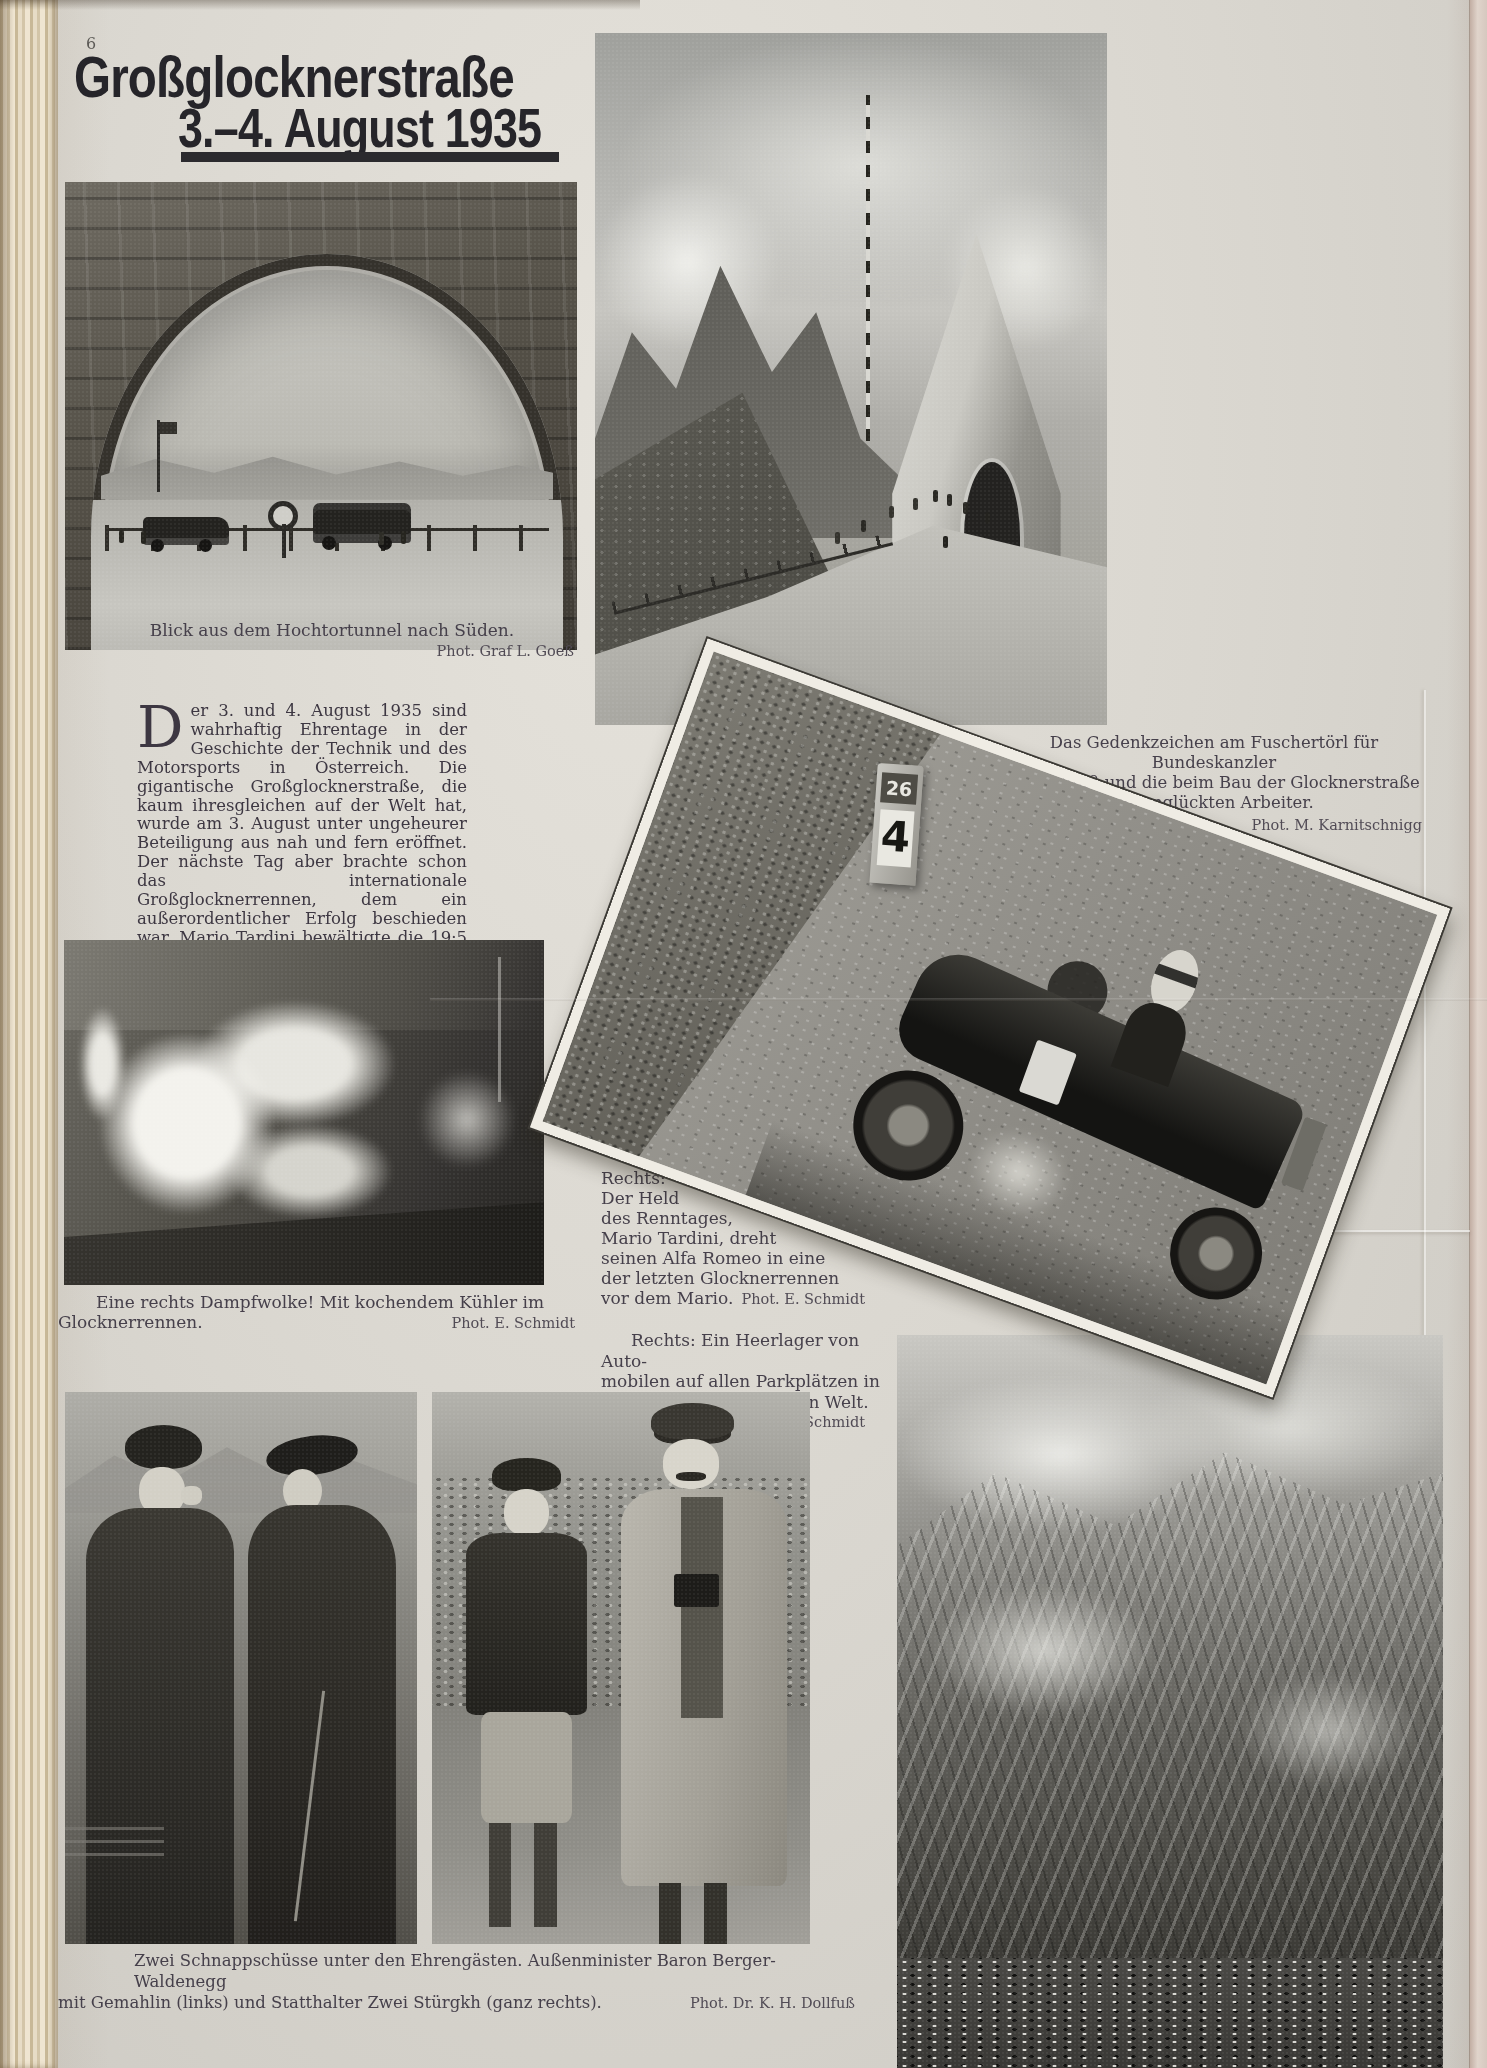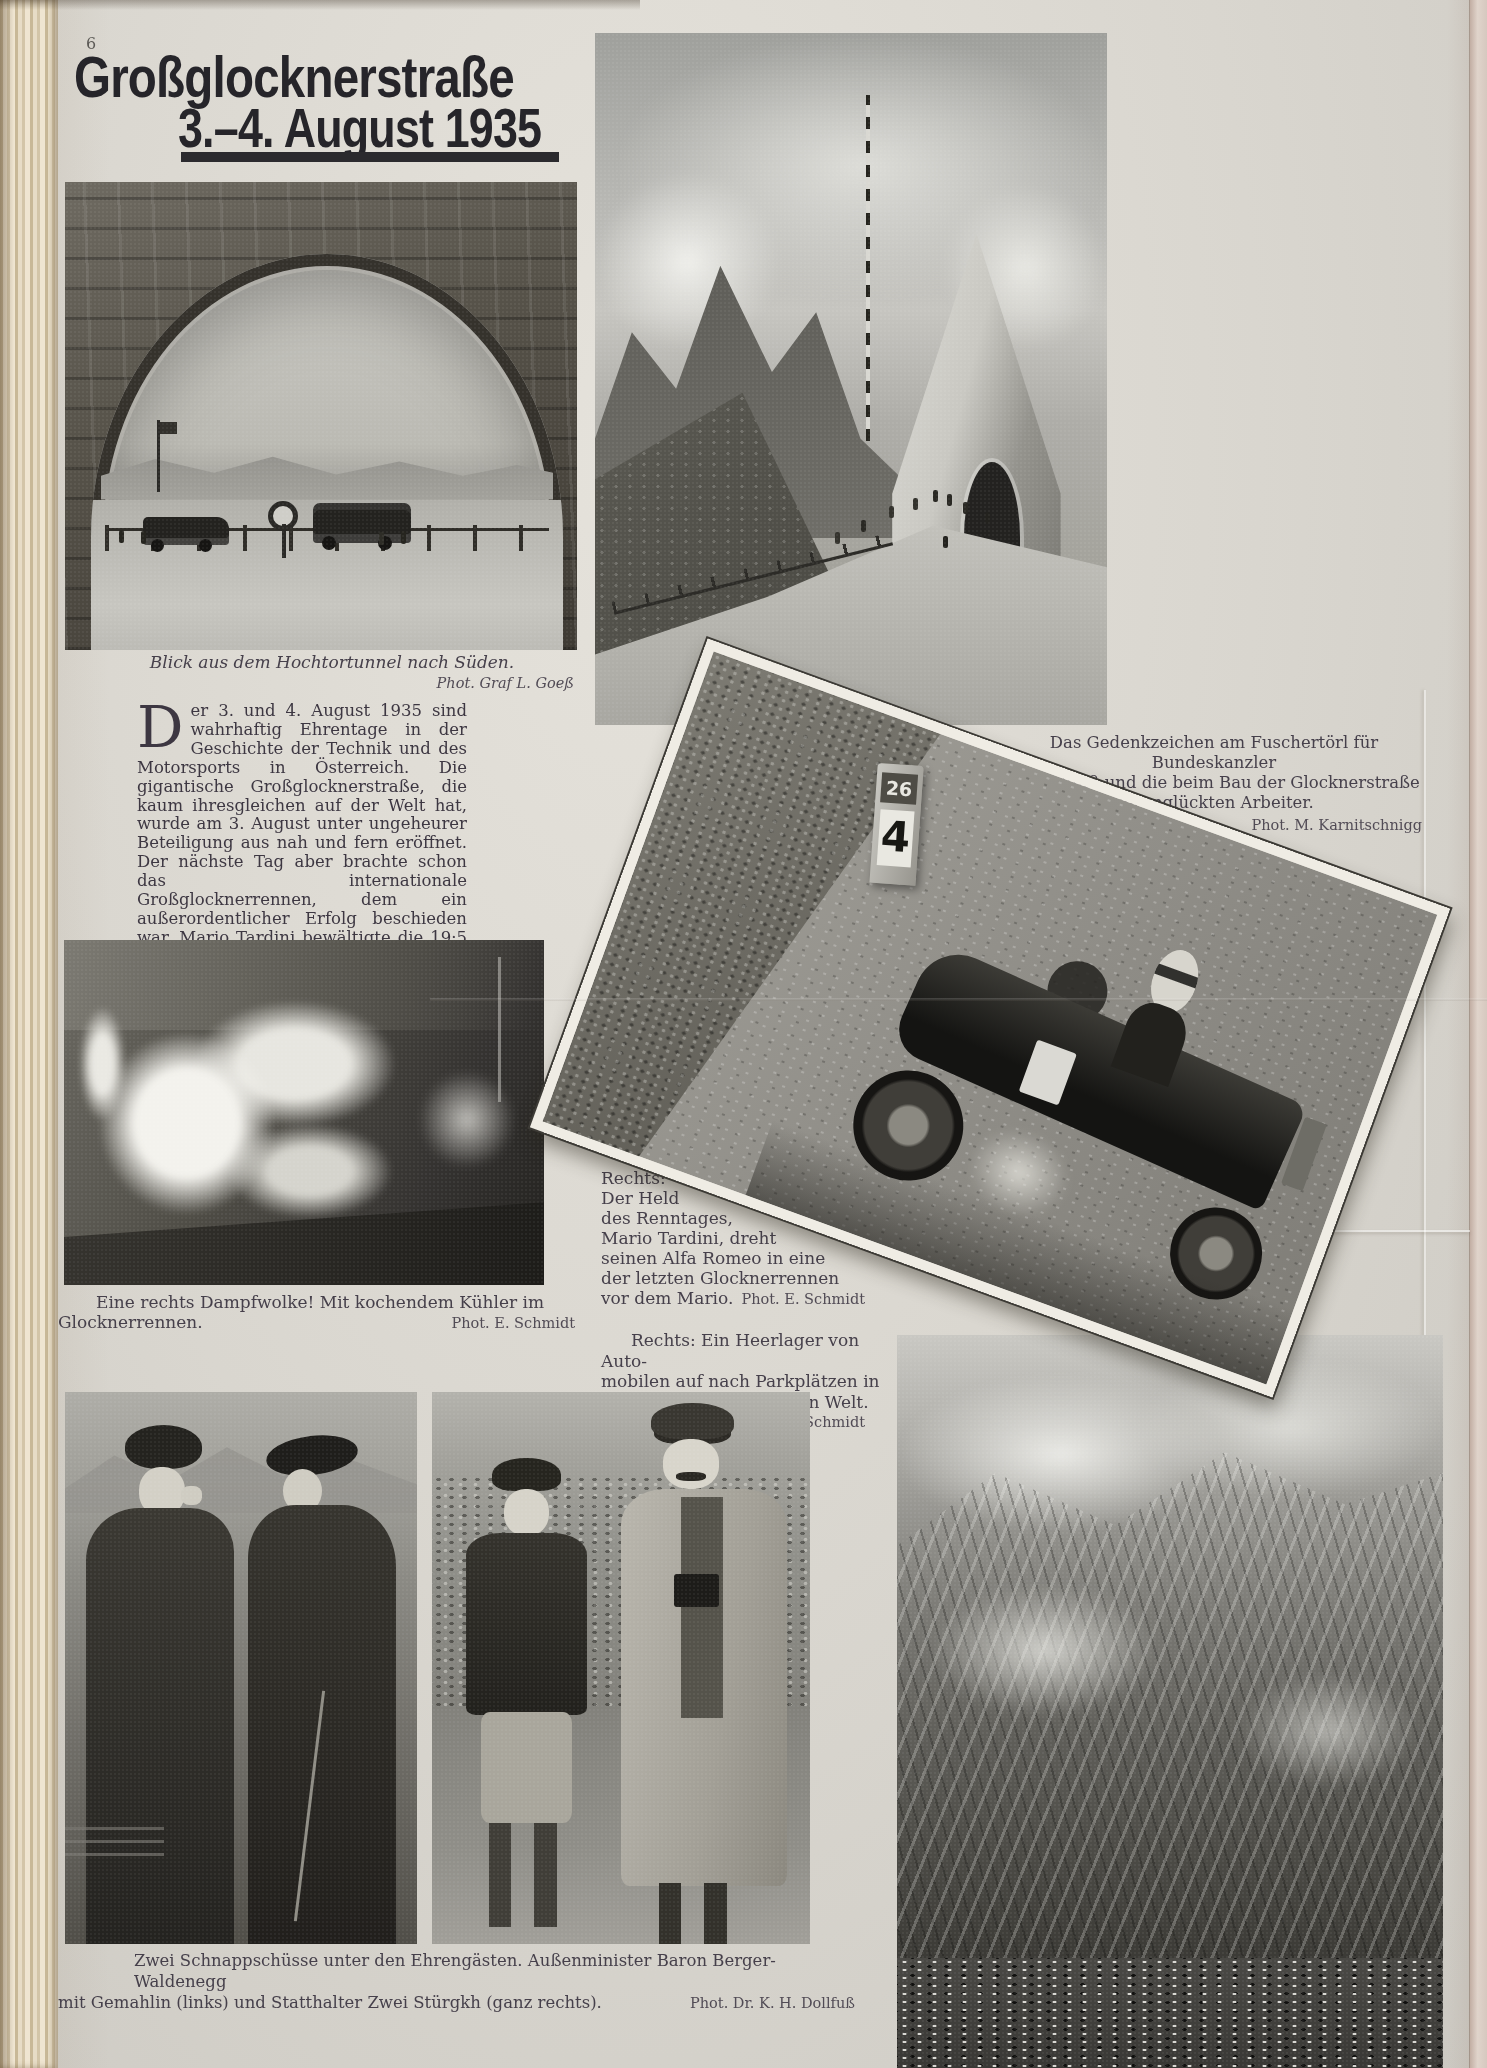--- a/index.html
+++ b/index.html
@@ -33,21 +33,21 @@
     font-size:58px;line-height:1;color:#26252a;transform:scaleX(.82);transform-origin:left top;letter-spacing:-1px;}
   .title2{left:178px;top:100px;font-family:"Liberation Sans","DejaVu Sans",sans-serif;font-weight:700;
     font-size:56px;line-height:1;color:#26252a;transform:scaleX(.80);transform-origin:left top;letter-spacing:-1px;}
   .title-bar{left:181px;top:152px;width:378px;height:10px;background:#2b2a2e;}
   
   .article{left:137px;top:702px;width:330px;font-size:16.5px;line-height:18.9px;
     text-align:justify;color:#3d3742;}
   .dropcap{float:left;font-size:58px;line-height:42px;padding:4px 7px 0 0;color:#3d3742;}
   .cap{color:#46404b;font-size:17px;line-height:20px;}
   .credit{color:#514b55;font-size:14.5px;}
-  .cap-tunnel{left:72px;top:652px;width:520px;text-align:center;font-style:italic;}
+  .cap-tunnel{left:72px;top:620px;width:520px;text-align:center;}
   .cap-tunnel .credit{display:block;text-align:right;padding-right:18px;margin-top:1px;}
   .cap-memorial{left:1000px;top:733px;width:428px;text-align:center;font-size:16.5px;z-index:2;}
   .cap-memorial .credit{display:block;text-align:right;padding-right:6px;margin-top:2px;}
   .cap-steam{left:58px;top:1292px;width:517px;}
   .cap-steam .l1{text-indent:38px;}
   .row{display:flex;justify-content:space-between;align-items:baseline;}
   .cap-hero{left:601px;top:1168px;width:264px;line-height:20px;}
   .cap-parking{left:601px;top:1330px;width:292px;line-height:20.5px;}
   .cap-parking .l1{text-indent:30px;}
   .cap-parking .credit{display:block;text-align:right;padding-right:28px;}
@@ -348,21 +348,21 @@
     <div>seinen Alfa Romeo in eine</div>
     <div>der letzten Glocknerrennen</div>
     <div class="row">
       <span>vor dem Mario.</span>
       <span class="credit">Phot. E. Schmidt</span>
     </div>
   </div>
 
   <div class="abs cap cap-parking">
     <div class="l1">Rechts: Ein Heerlager von Auto-</div>
-    <div>mobilen auf nach Parkplätzen in</div>
+    <div>mobilen auf allen Parkplätzen in</div>
     <div>dieser hochromantischen Welt.</div>
     <span class="credit">Phot. E. Schmidt</span>
   </div>
 
   <div class="photo ph-ga">
     <div class="ga-mtn"></div>
     <div class="ga-hat"></div>
     <div class="ga-face"></div>
     <div class="ga-hand"></div>
     <div class="ga-body"></div>

